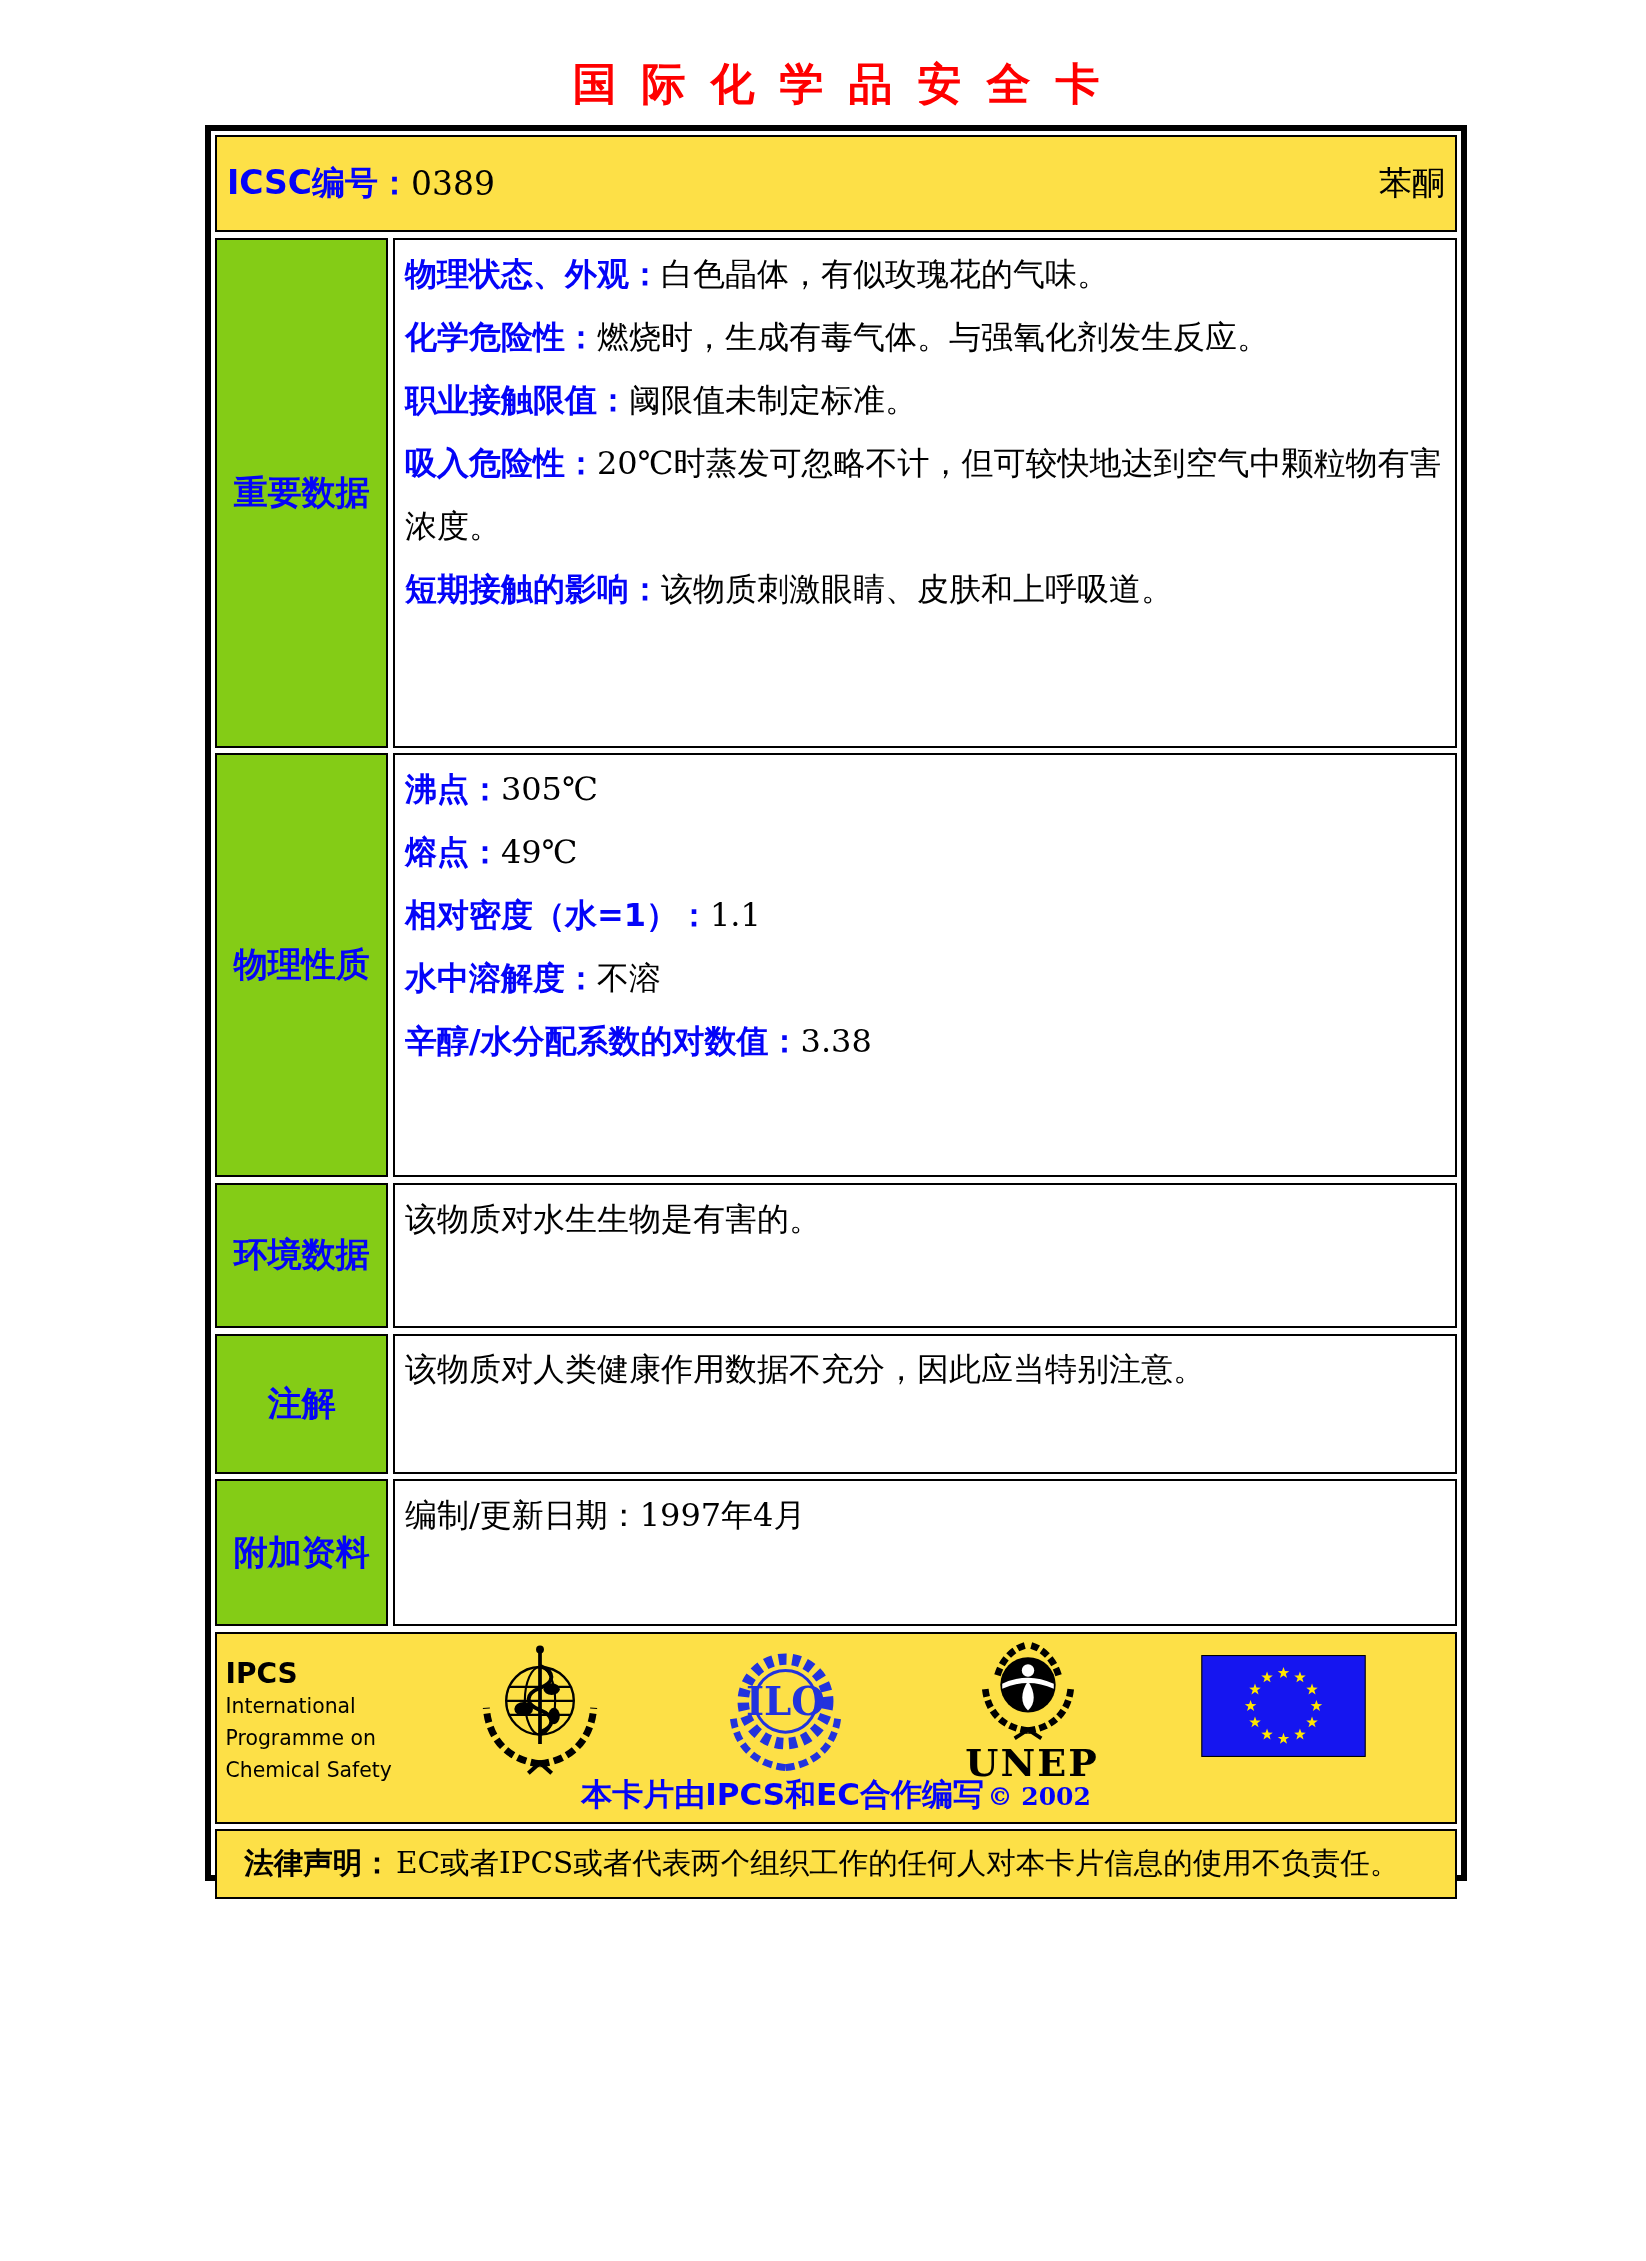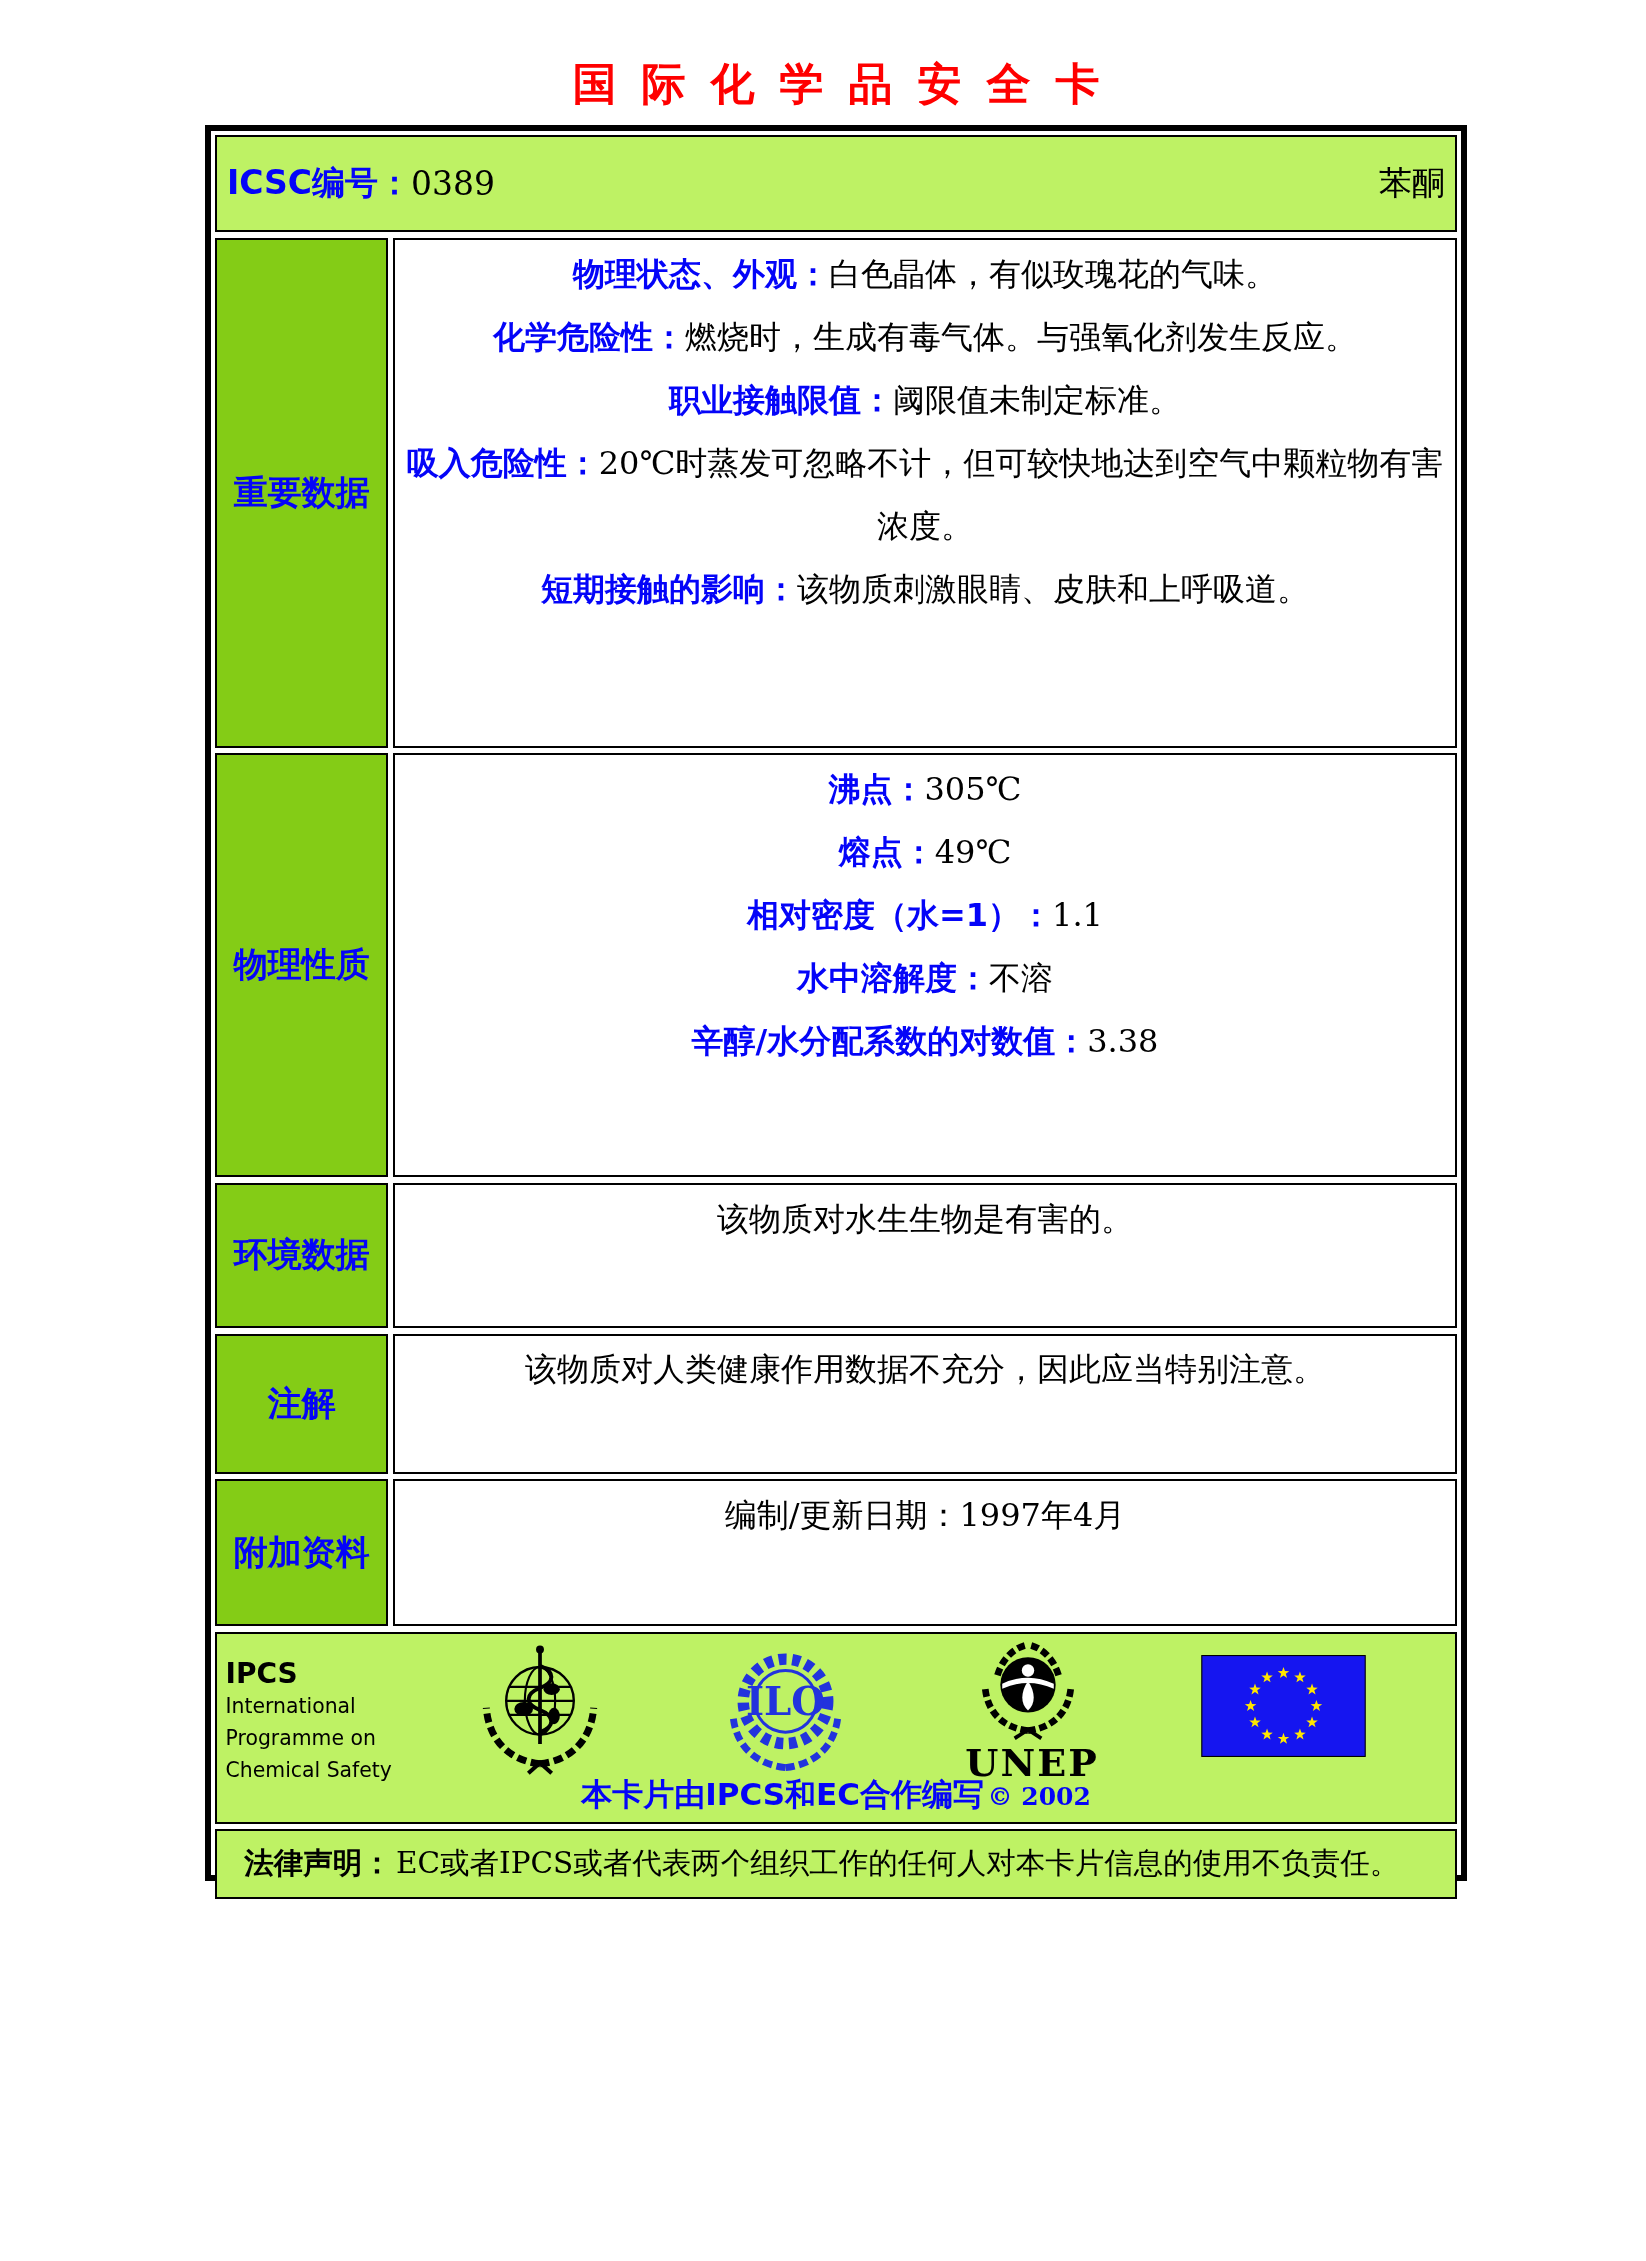--- a/index.html
+++ b/index.html
@@ -15,34 +15,34 @@
     font-family:"DejaVu Serif","Liberation Serif",serif;
     font-weight:bold;color:#ff0000;
     font-size:44px;letter-spacing:25px;text-indent:25px;
     white-space:nowrap;
   }
   .table-frame{
     position:absolute;left:205px;top:125px;width:1262px;height:1756px;
     box-sizing:border-box;border:6.3px solid #000;padding:4.2px;
     background:#fff;
   }
-  .row{box-sizing:border-box;border:2.8px solid #000;margin-top:5.6px;background:#bef264;}
+  .row{box-sizing:border-box;border:2.8px solid #000;margin-top:5.6px;background:#fde047;}
   .row:first-child{margin-top:0;}
   .split{display:flex;border:none;padding:0;margin-top:5.6px;}
   .split .label-cell{
     box-sizing:border-box;width:173px;flex:0 0 173px;border:2.8px solid #000;
     display:flex;align-items:center;justify-content:center;
     font-family:"DejaVu Sans","Liberation Sans",sans-serif;
     font-weight:bold;color:#0404f8;font-size:34px;
     margin-right:4.9px;background:#84cc16;
   }
   .split .content-cell{
     box-sizing:border-box;flex:1;border:2.8px solid #000;
     padding:2.8px 9.8px;background:#fff;
-    font-size:32px;line-height:63px;text-align:center;
+    font-size:32px;line-height:63px;
   }
   .h-header{height:97px;display:flex;align-items:center;padding:0 9.8px;font-size:33px;}
   .h-s0{height:510px;}
   .h-s1{height:424px;}
   .h-s2{height:145px;}
   .h-s3{height:140px;}
   .h-s4{height:147px;}
   .h-logos{height:192px;position:relative;padding-left:25px;}
   .h-legal{height:70px;display:flex;align-items:center;padding:0 27px;font-size:29.5px;}
   .blue-key{

